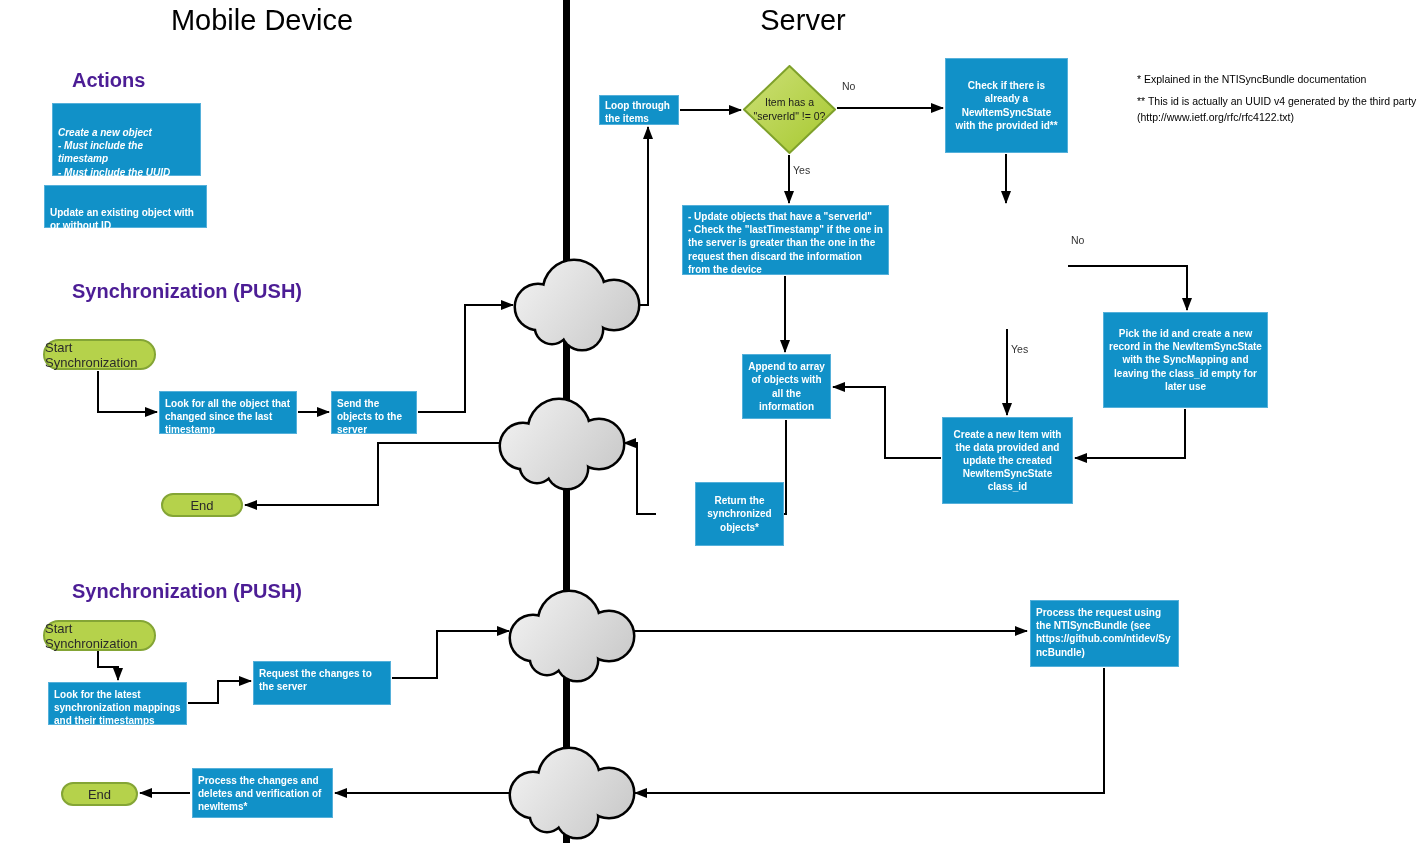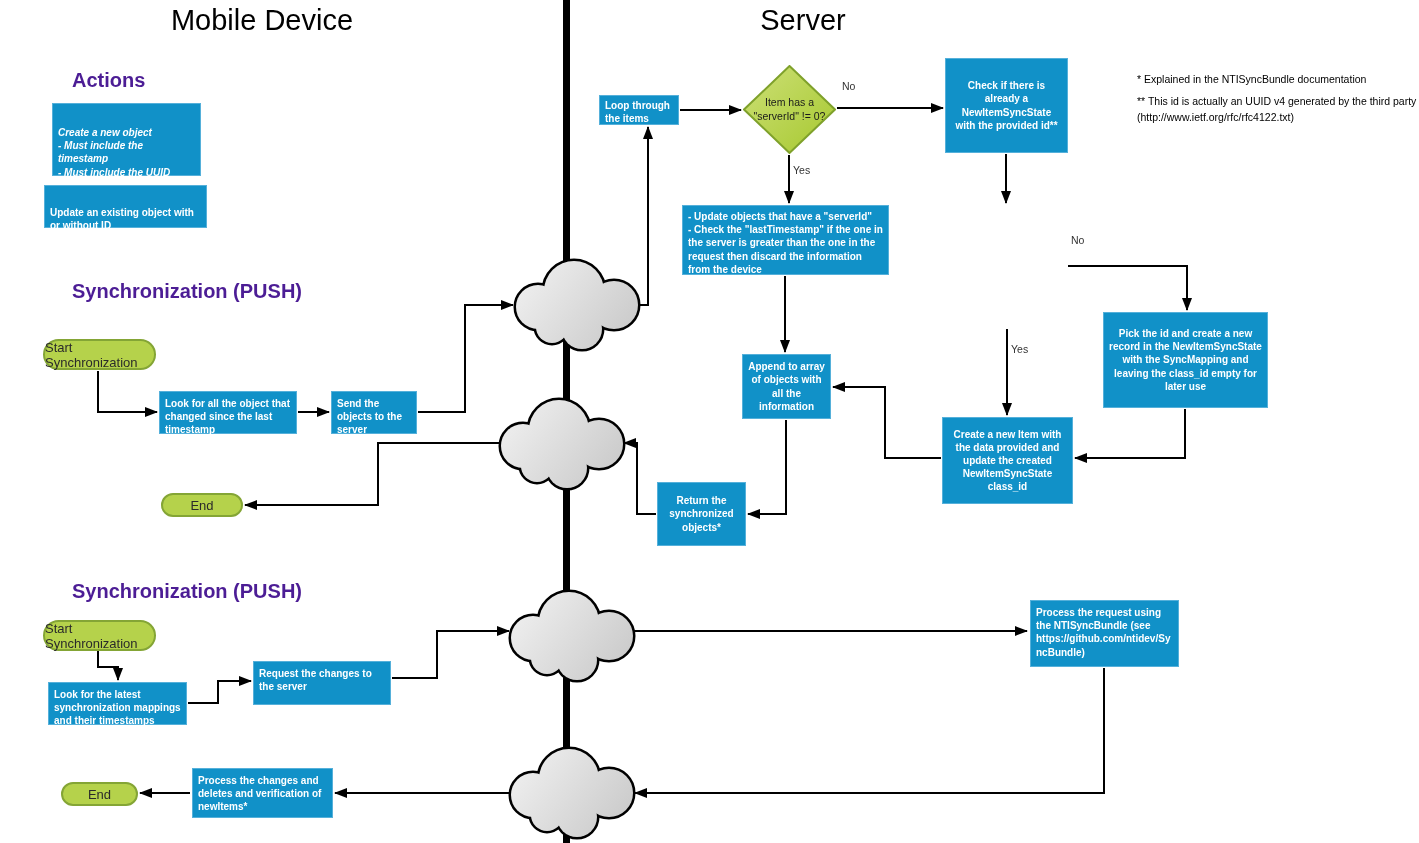--- a/index.html
+++ b/index.html
@@ -124,21 +124,21 @@
 
   <div class="node center" style="left:945px;top:58px;width:123px;height:95px;">Check if there is already a NewItemSyncState with the provided id**</div>
 
   <div class="node preline" style="left:682px;top:205px;width:207px;height:70px;padding:4px 5px;">- Update objects that have a "serverId"
 - Check the "lastTimestamp" if the one in the server is greater than the one in the request then discard the information from the device</div>
 
 
   <div class="node center" style="left:1103px;top:312px;width:165px;height:96px;">Pick the id and create a new record in the NewItemSyncState with the SyncMapping and leaving the class_id empty for later use</div>
   <div class="node center" style="left:942px;top:417px;width:131px;height:87px;">Create a new Item with the data provided and update the created NewItemSyncState class_id</div>
   <div class="node center" style="left:742px;top:354px;width:89px;height:65px;">Append to array of objects with all the information</div>
-  <div class="node center" style="left:657px;top:482px;width:89px;height:64px;">Return the synchronized objects*</div>
+  <div class="node center" style="left:695px;top:482px;width:89px;height:64px;">Return the synchronized objects*</div>
 
   <div class="pill" style="left:43px;top:620px;width:113px;height:31px;">Start Synchronization</div>
   <div class="node" style="left:48px;top:682px;width:139px;height:43px;">Look for the latest synchronization mappings and their timestamps</div>
   <div class="node" style="left:253px;top:661px;width:138px;height:44px;">Request the changes to the server</div>
   <div class="node" style="left:192px;top:768px;width:141px;height:50px;">Process the changes and deletes and verification of newItems*</div>
   <div class="pill" style="left:61px;top:782px;width:77px;height:24px;">End</div>
 
   <div class="node" style="left:1030px;top:600px;width:149px;height:67px;">Process the request using the NTISyncBundle (see https://github.com/ntidev/SyncBundle)</div>
 
   <div class="edge-label" style="left:842px;top:80px;">No</div>

